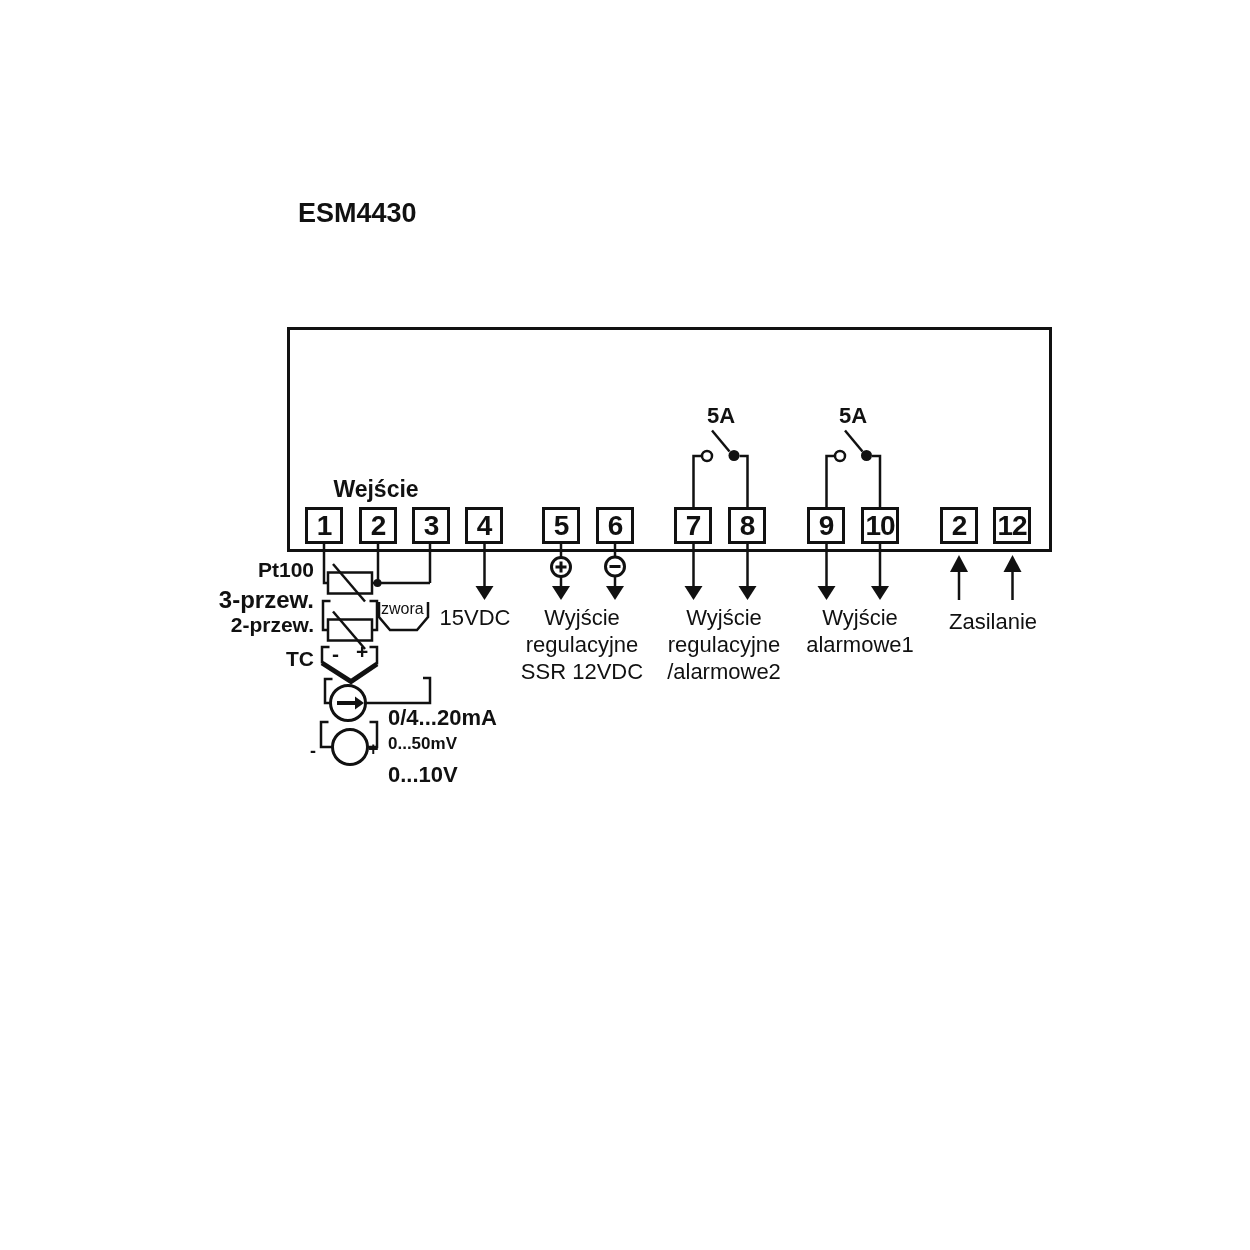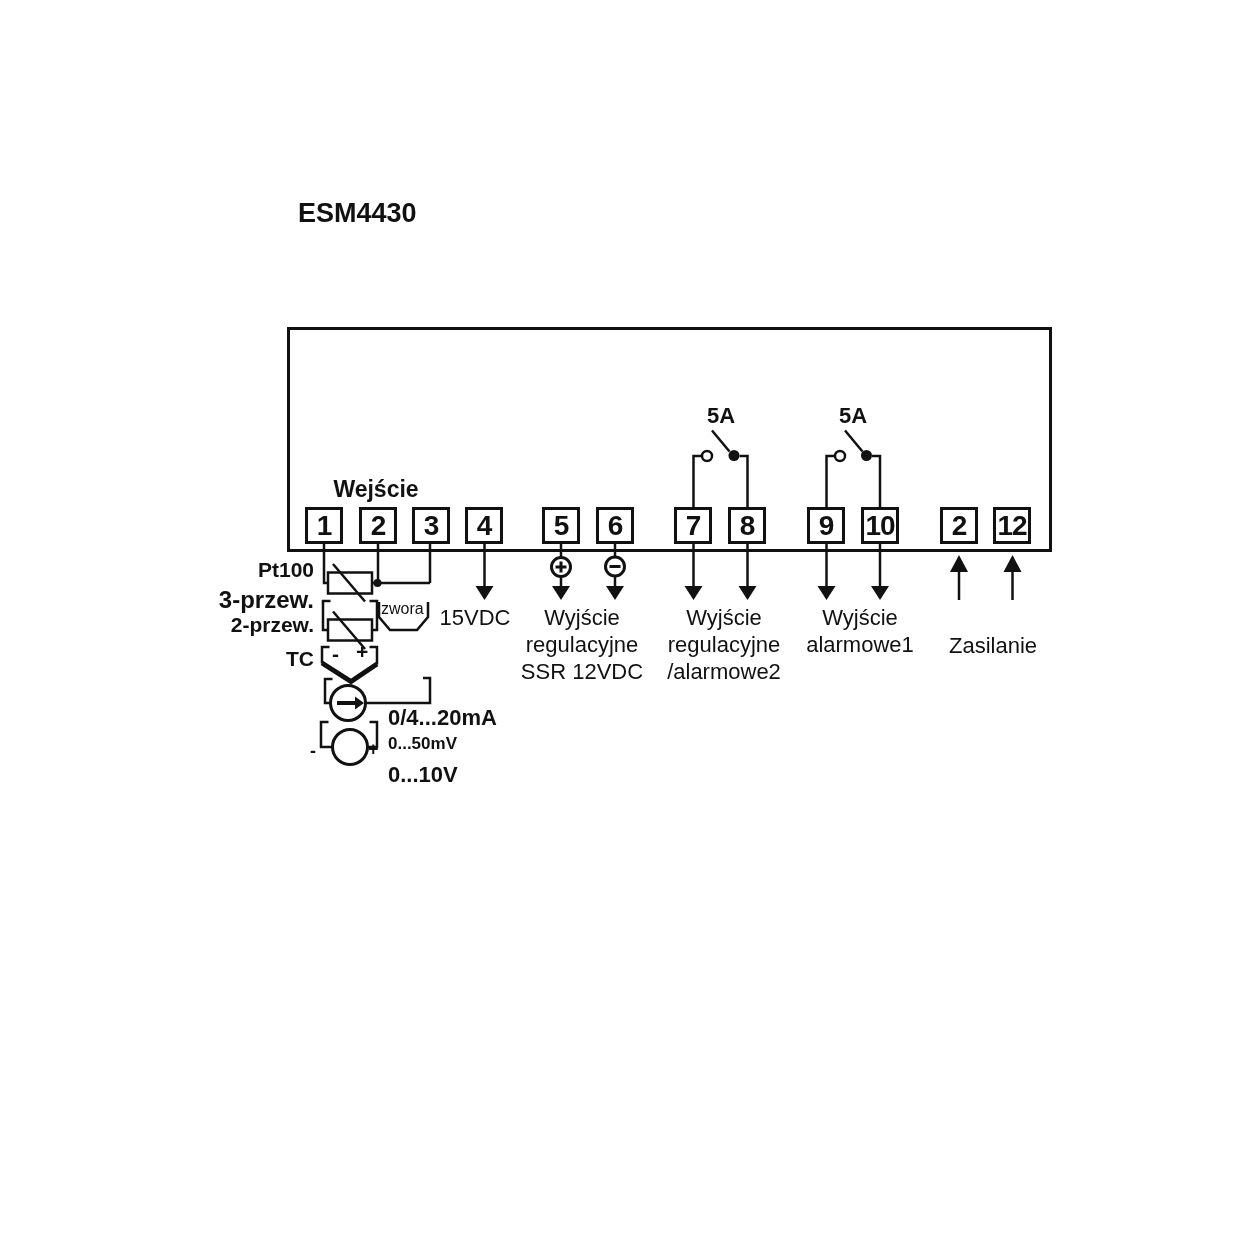--- a/index.html
+++ b/index.html
@@ -167,15 +167,15 @@
     <div>Wyjście</div>
     <div>regulacyjne</div>
     <div>/alarmowe2</div>
   </div>
 
   <div class="block" style="left:770px;top:604px;width:180px">
     <div>Wyjście</div>
     <div>alarmowe1</div>
   </div>
 
-  <div class="block" style="left:913px;top:632px;width:160px">Zasilanie</div>
+  <div class="block" style="left:913px;top:608px;width:160px">Zasilanie</div>
 
 </div>
 
 </body></html>

